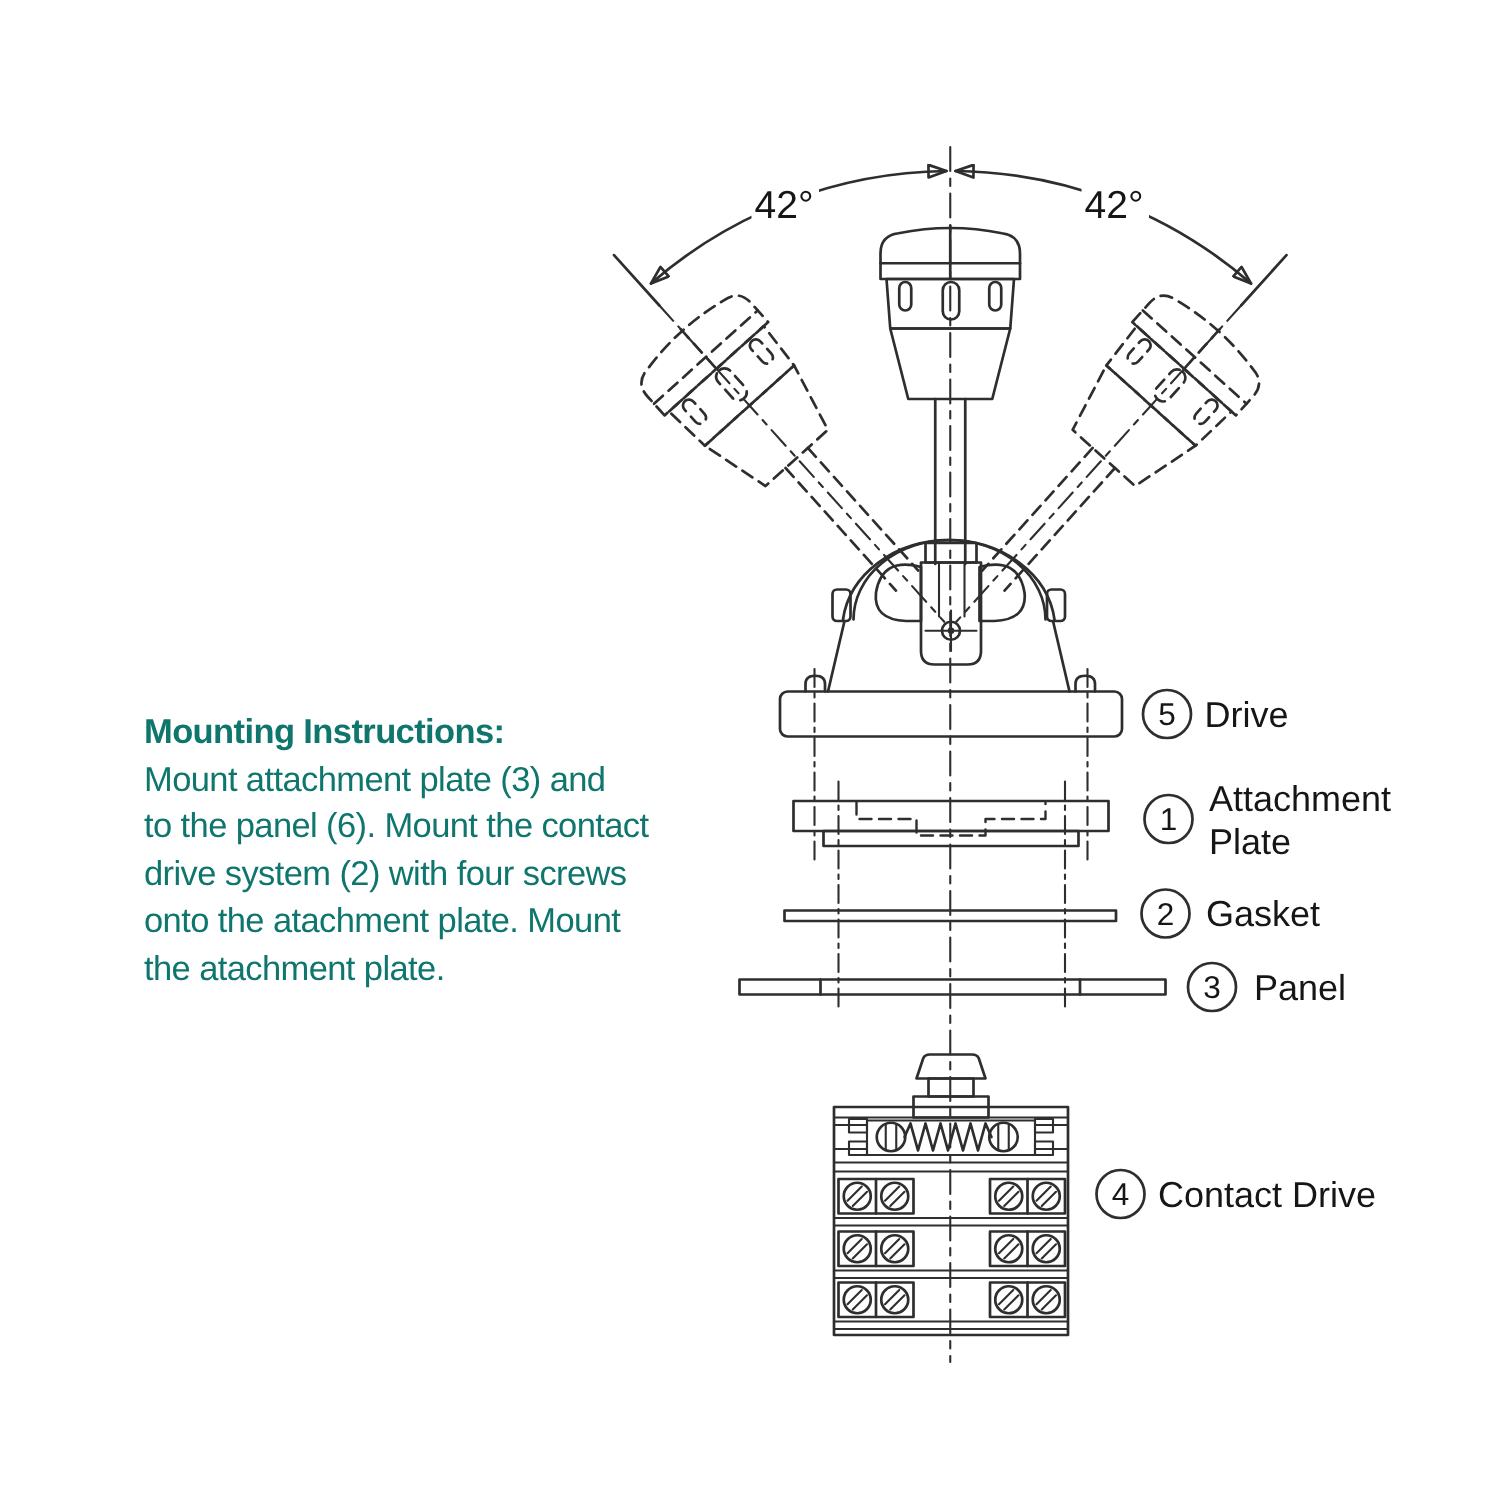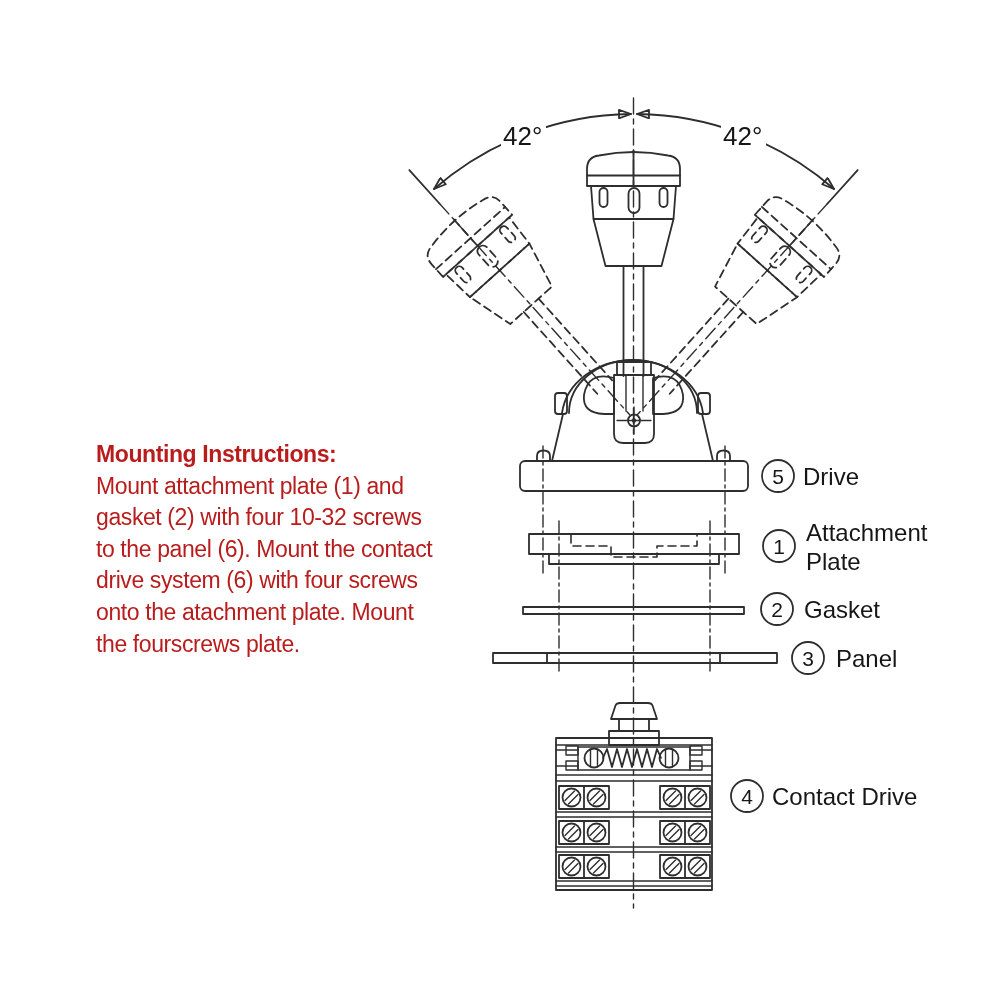--- a/index.html
+++ b/index.html
@@ -11,21 +11,21 @@
   .fig .thin{stroke-width:1.4;}
   .fig .cdash{stroke-width:1.4;stroke-dasharray:16 5 5 5;}
   .fig .sdash{stroke-width:1.4;stroke-dasharray:12 4 3 4;}
   .fig .hdash{stroke-width:1.6;stroke-dasharray:8 5;}
   .fig .filldot{fill:#2e2e2e;stroke:none;}
   .fig .whitebg{fill:#ffffff;stroke:none;}
   .fig text{fill:#161616;stroke:none;font-family:"Liberation Sans", sans-serif;}
   .fig .anglelbl{font-size:26px;}
   .fig .cnum{font-size:21px;text-anchor:middle;}
   .fig .clbl{font-size:24px;}
-  .instructions{position:absolute;left:96px;top:439px;width:420px;color:#b91c1c;
+  .instructions{position:absolute;left:96px;top:472px;width:420px;color:#0f766e;
         font-size:23px;line-height:31.6px;letter-spacing:-0.4px;white-space:nowrap;}
   .instructions .title{font-weight:700;}
 </style>
 </head>
 <body>
 
 <div class="page">
 
   <svg class="fig" width="1000" height="1000" viewBox="0 0 1000 1000">
     <defs>
@@ -178,21 +178,20 @@
     </g>
     <g>
       <circle cx="747" cy="796" r="16"></circle>
       <text class="cnum" x="747" y="803.5">4</text>
       <text class="clbl" x="772" y="804.5">Contact Drive</text>
     </g>
   </svg>
 
   <div class="instructions">
     <div class="title">Mounting Instructions:</div>
-    <div>Mount attachment plate (1) and</div>
-    <div>gasket (2) with four 10-32 screws</div>
+    <div>Mount attachment plate (3) and</div>
     <div>to the panel (6). Mount the contact</div>
-    <div>drive system (6) with four screws</div>
+    <div>drive system (2) with four screws</div>
     <div>onto the atachment plate. Mount</div>
-    <div>the fourscrews plate.</div>
+    <div>the atachment plate.</div>
   </div>
 
 </div>
 
 </body></html>

